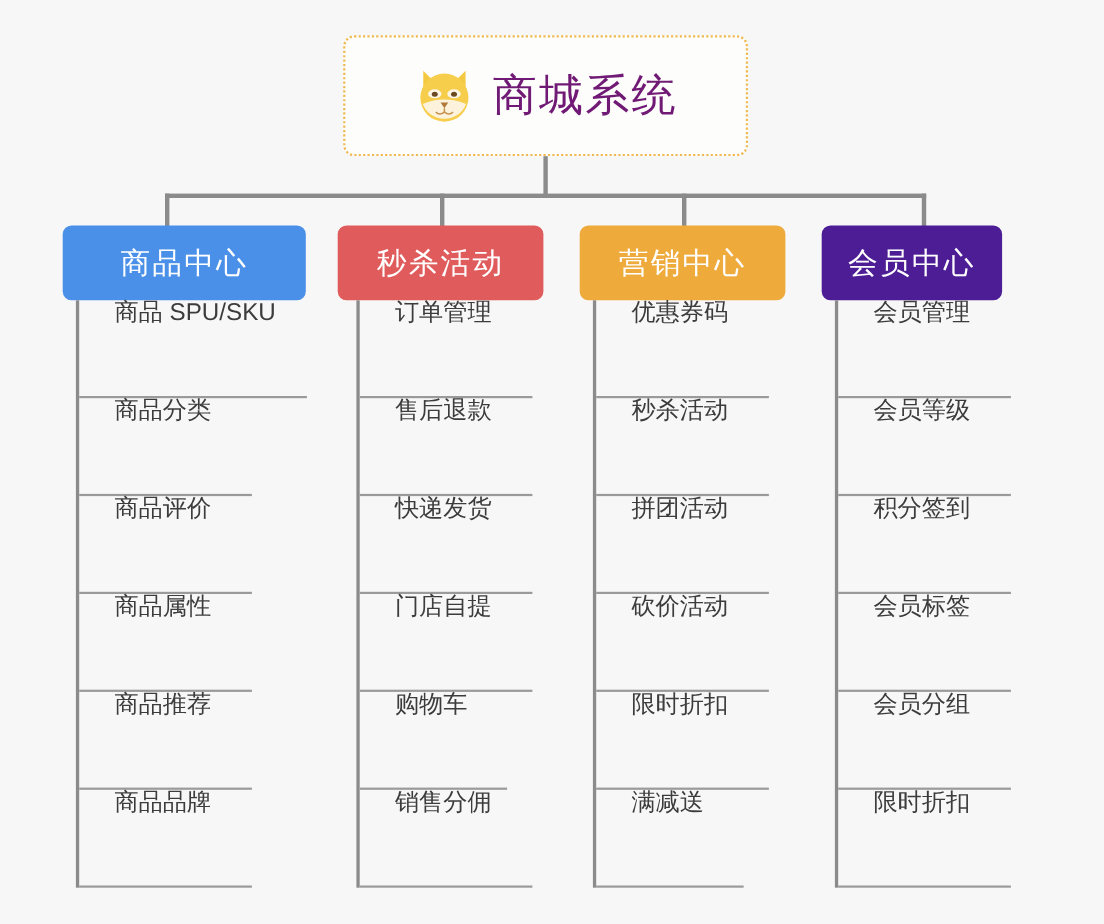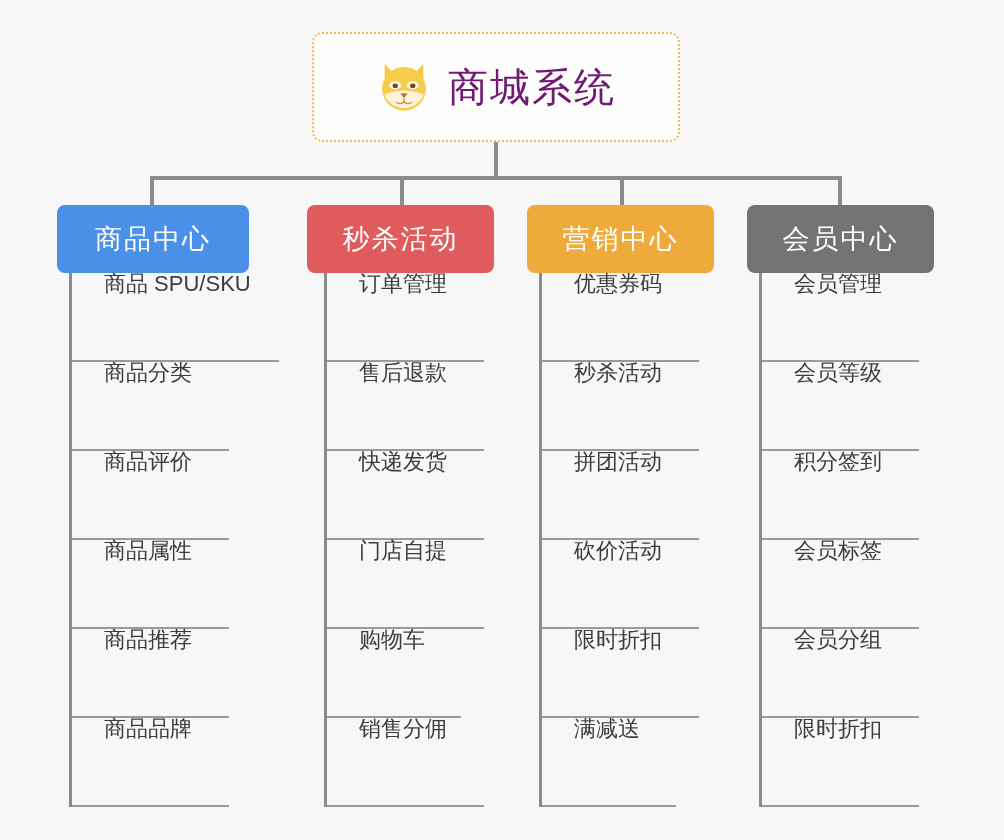--- a/index.html
+++ b/index.html
@@ -138,21 +138,21 @@
   <div class="conn conn-v" style="left:494px; top:142px; height:36px;"></div>
 
   <div class="conn conn-h" style="left:150px; top:176px; width:692px;"></div>
 
   <div class="conn conn-v" style="left:150px; top:176px; height:30px;"></div>
   <div class="conn conn-v" style="left:400px; top:176px; height:30px;"></div>
   <div class="conn conn-v" style="left:620px; top:176px; height:30px;"></div>
   <div class="conn conn-v" style="left:838px; top:176px; height:30px;"></div>
 
 <div class="column" style="left: 57px; width: 187px;">
-      <div class="cat-box" style="background: rgb(74, 144, 232); width: 192px;">
+      <div class="cat-box" style="background: rgb(74, 144, 232); width: 221px;">
         <span class="cat-label">商品中心</span>
       </div>
       <div class="leaf-list" style="border-left-color: rgb(139, 139, 139);">
         <div class="leaf-item">
           <span class="leaf-label">商品 SPU/SKU</span>
           <div class="leaf-underline" style="width: 207px;"></div>
         </div>
         <div class="leaf-item">
           <span class="leaf-label">商品分类</span>
           <div class="leaf-underline" style="width: 157px;"></div>
@@ -231,21 +231,21 @@
           <span class="leaf-label">限时折扣</span>
           <div class="leaf-underline" style="width: 157px;"></div>
         </div>
         <div class="leaf-item">
           <span class="leaf-label">满减送</span>
           <div class="leaf-underline" style="width: 134px;"></div>
         </div>
       </div>
     </div>
     <div class="column" style="left: 747px; width: 187px;">
-      <div class="cat-box" style="background: #737373; width: 187px;">
+      <div class="cat-box" style="background: #4c1d95; width: 164px;">
         <span class="cat-label">会员中心</span>
       </div>
       <div class="leaf-list" style="border-left-color: rgb(139, 139, 139);">
         <div class="leaf-item">
           <span class="leaf-label">会员管理</span>
           <div class="leaf-underline" style="width: 157px;"></div>
         </div>
         <div class="leaf-item">
           <span class="leaf-label">会员等级</span>
           <div class="leaf-underline" style="width: 157px;"></div>

